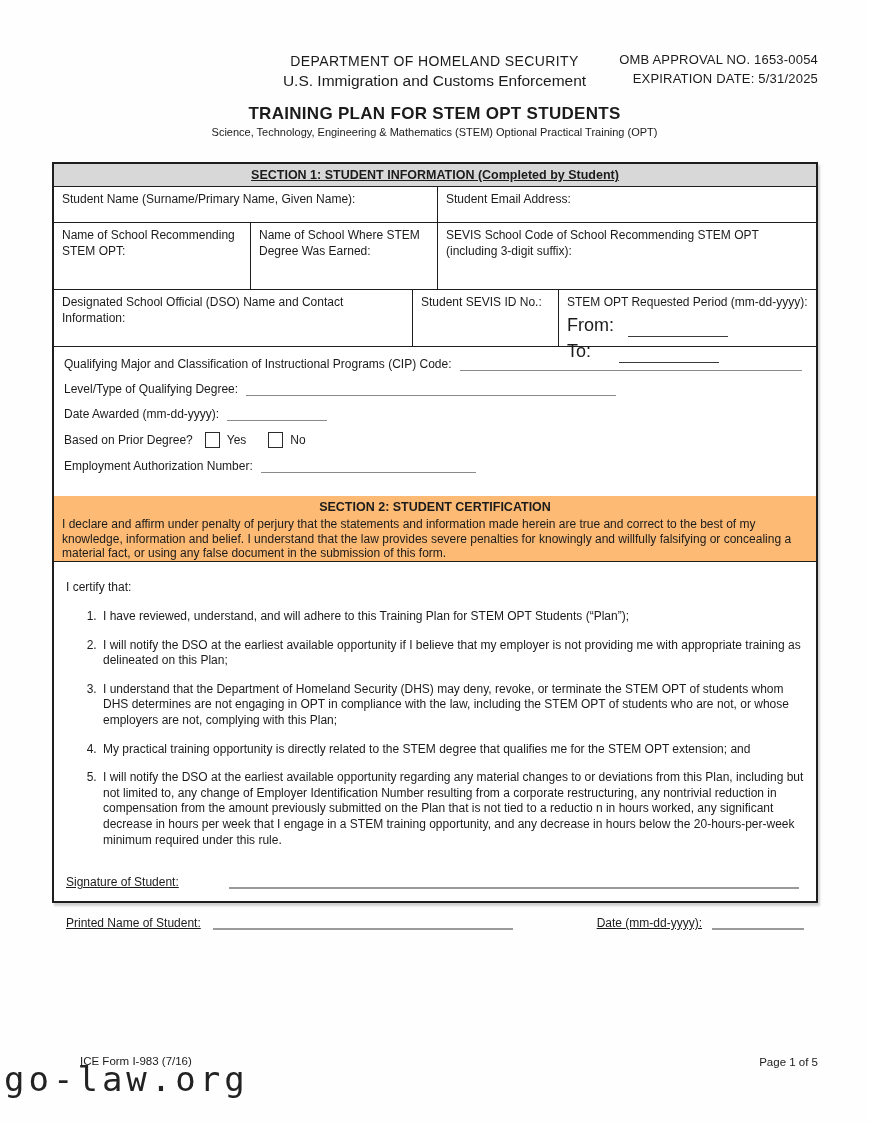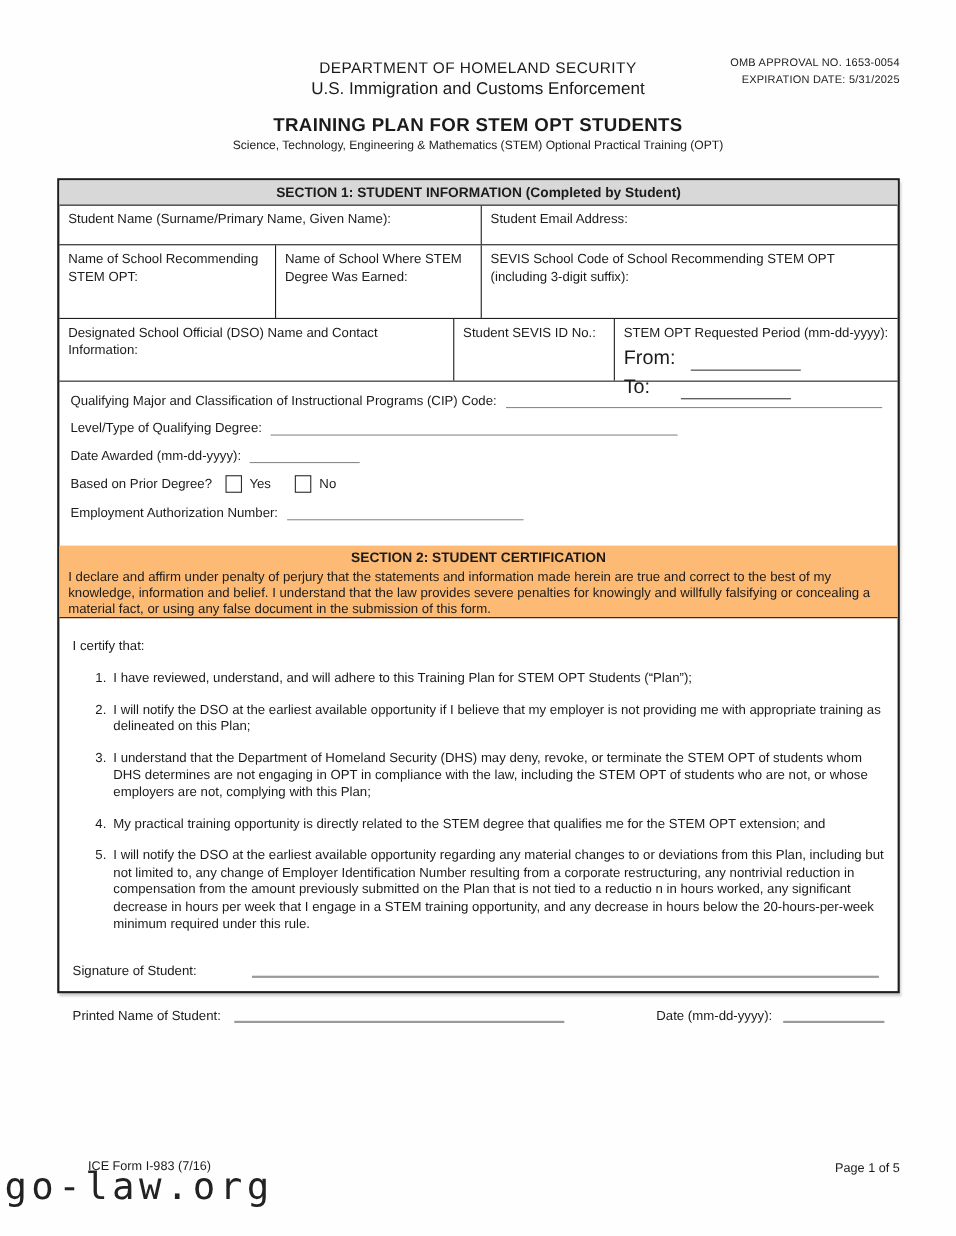--- a/index.html
+++ b/index.html
@@ -10,36 +10,37 @@
     background:#fefefe;
     font-family:"Liberation Sans", sans-serif;
     color:#1b1b1b;
     overflow:hidden;
   }
 
   
   .agency { position:absolute; top:53px; left:0; width:869px; text-align:center; }
   .agency-line1 { font-size:14px; letter-spacing:.4px; }
   .agency-line2 { font-size:15.5px; margin-top:3px; }
-  .omb { position:absolute; top:51px; right:51px; text-align:right; font-size:10px; line-height:1.45; letter-spacing:.2px; }
+  .omb { position:absolute; top:51px; right:51px; text-align:right; font-size:13px; line-height:1.45; letter-spacing:.2px; }
   .form-title { position:absolute; top:104px; left:0; width:869px; text-align:center; font-size:17px; font-weight:bold; letter-spacing:.3px; }
   .form-subtitle { position:absolute; top:126px; left:0; width:869px; text-align:center; font-size:11px; }
 
   
   .form-table {
     position:absolute; left:52px; top:162px; width:766px; height:741px;
     border:2px solid #1e1e1e;
     background:#fff;
     box-shadow:2px 3px 2px rgba(0,0,0,.18);
   }
   .sec-header {
     height:23px; background:#d8d8d8;
     border-bottom:1.5px solid #1e1e1e;
     text-align:center; font-weight:bold; font-size:12.5px;
     padding-top:4px;
+    text-decoration:underline;
   }
   .trow { display:flex; border-bottom:1.5px solid #1e1e1e; }
   .tcell { padding:5px 8px; font-size:12px; line-height:1.3; }
   .tcell + .tcell { border-left:1.5px solid #1e1e1e; }
 
   .r1 { height:36px; }
   .r1 .c1 { width:383px; }
   .r1 .c2 { flex:1; }
 
   .r2 { height:67px; }
@@ -73,21 +74,21 @@
     height:66px; padding:4px 8px 0 8px;
   }
   .sec2-title { text-align:center; font-weight:bold; font-size:12.5px; margin-bottom:3px; }
   .sec2-para { font-size:12px; line-height:1.22; }
 
   .cert-body { padding:8px 10px 0 10px; font-size:12px; }
   .certify-intro { margin:10px 0 0 2px; }
   .cert-list { margin:15px 0 0 14px; padding-left:22px; line-height:1.3; }
   .cert-list li { margin-bottom:13px; padding-left:3px; }
 
-  .sig-row { display:flex; align-items:flex-end; margin:27px 2px 0 2px; }
+  .sig-row { display:flex; align-items:flex-end; margin:27px 2px 0 2px;text-decoration:underline; }
   .sig-row .s-label { white-space:nowrap; font-size:12px; }
   .sig-line { border-bottom:2px solid #9a9a9a; height:13px; }
   .sig-line.sig { flex:1; margin-left:50px; margin-right:5px; }
   .pn-line { width:300px; flex:1; max-width:370px; margin-left:12px; }
   .date-label { margin-left:60px;padding-left:24px; }
   .date-line { width:92px; margin-left:10px; }
 
   
   .footer-form-number { position:absolute; left:80px; top:1055px; font-size:11.5px; }
   .footer-page { position:absolute; right:51px; top:1056px; font-size:11.5px; }

